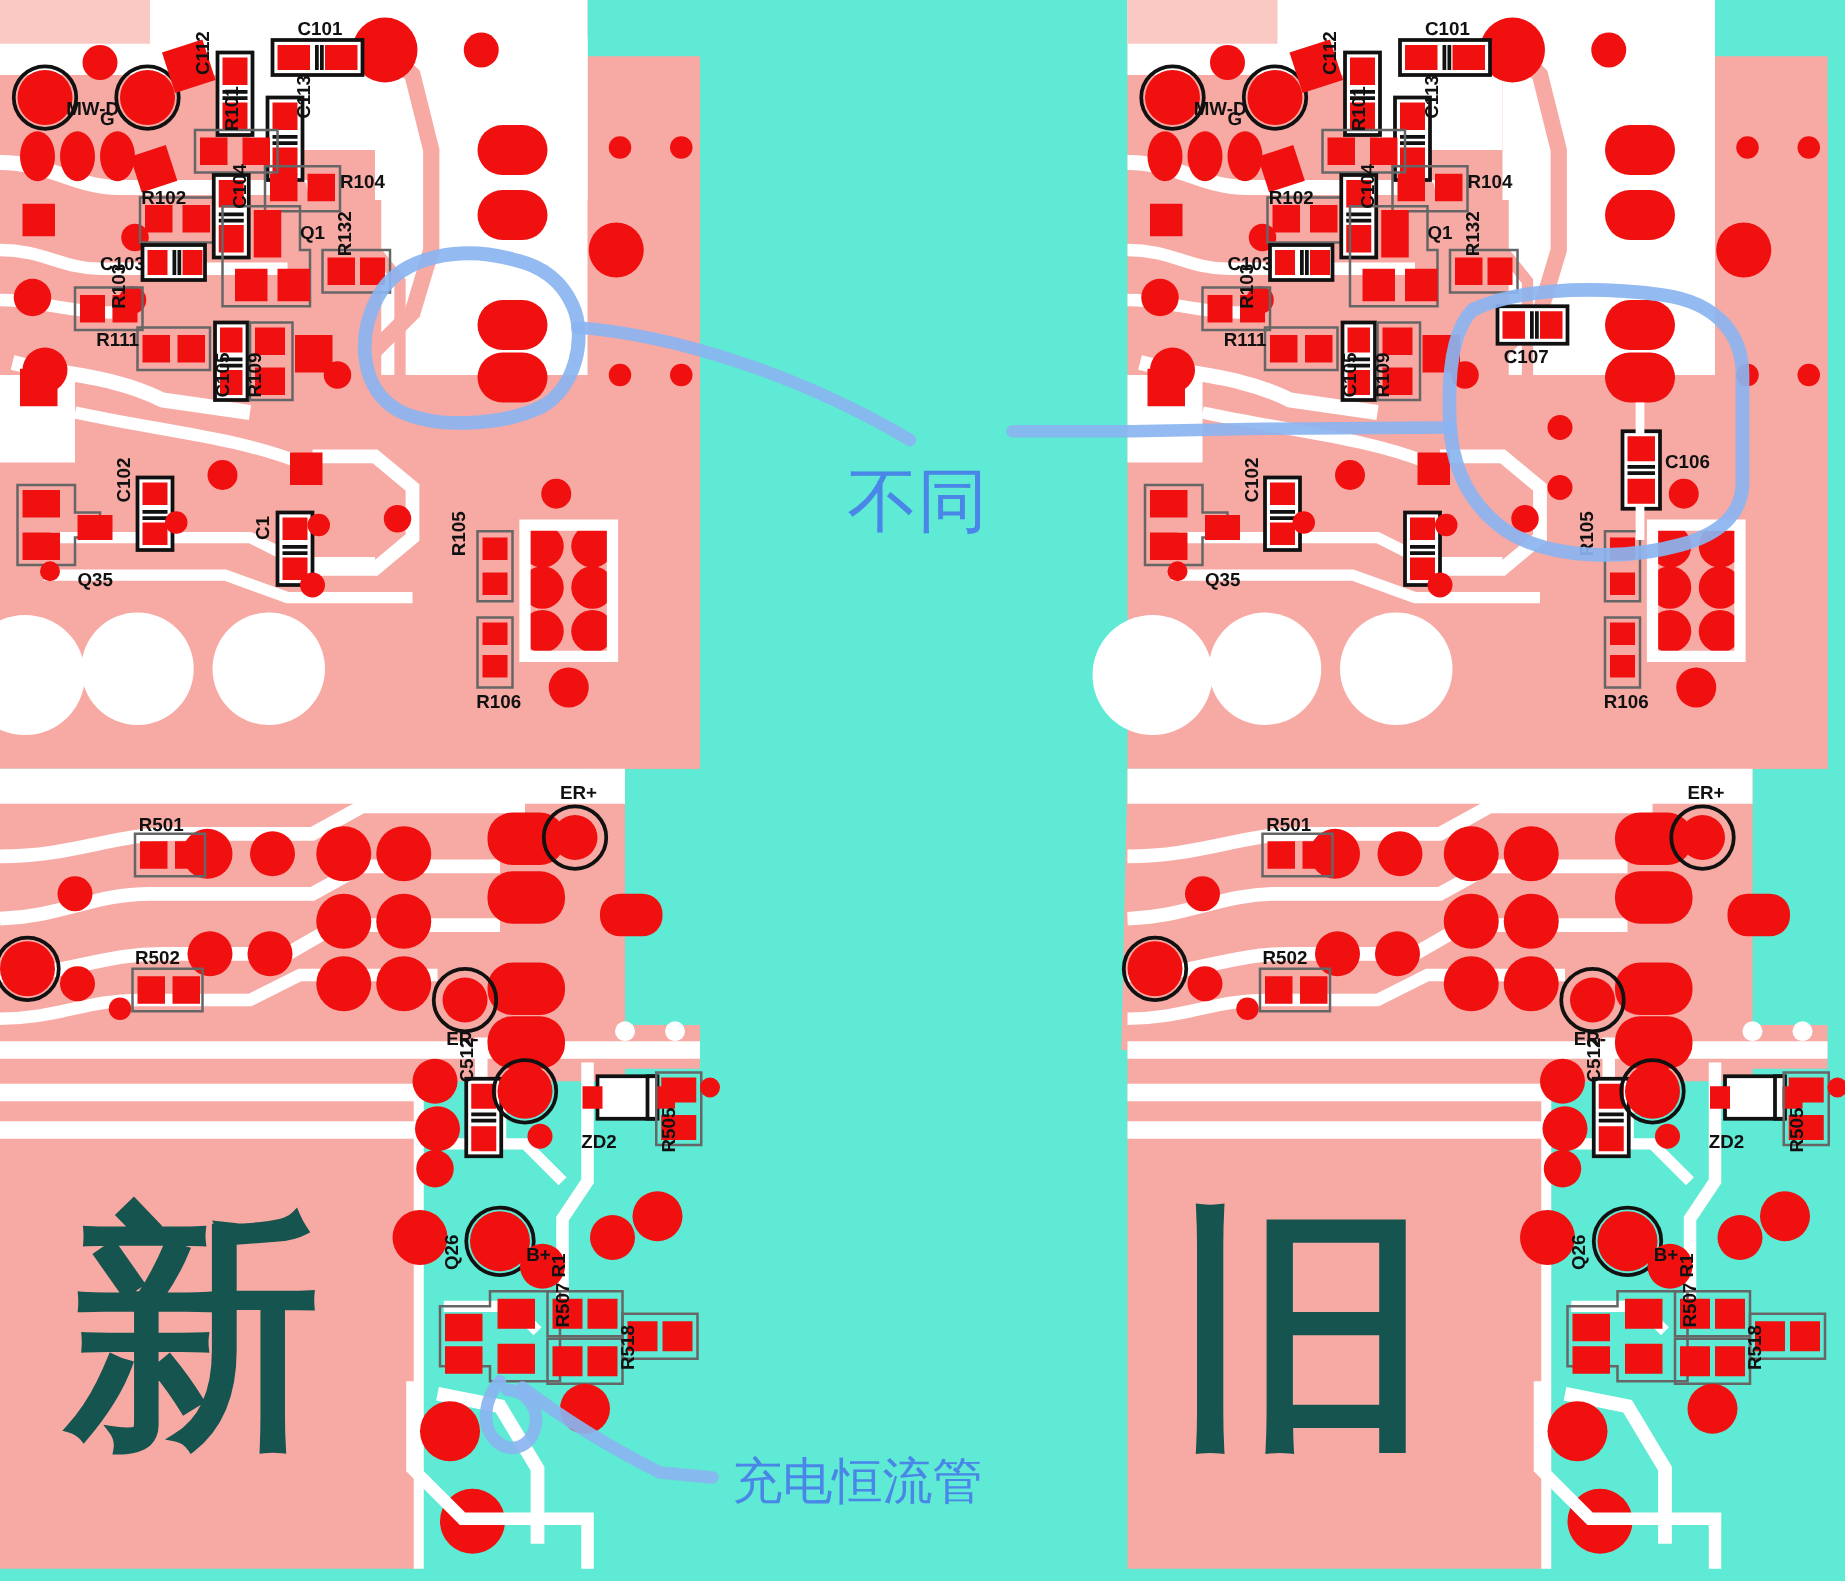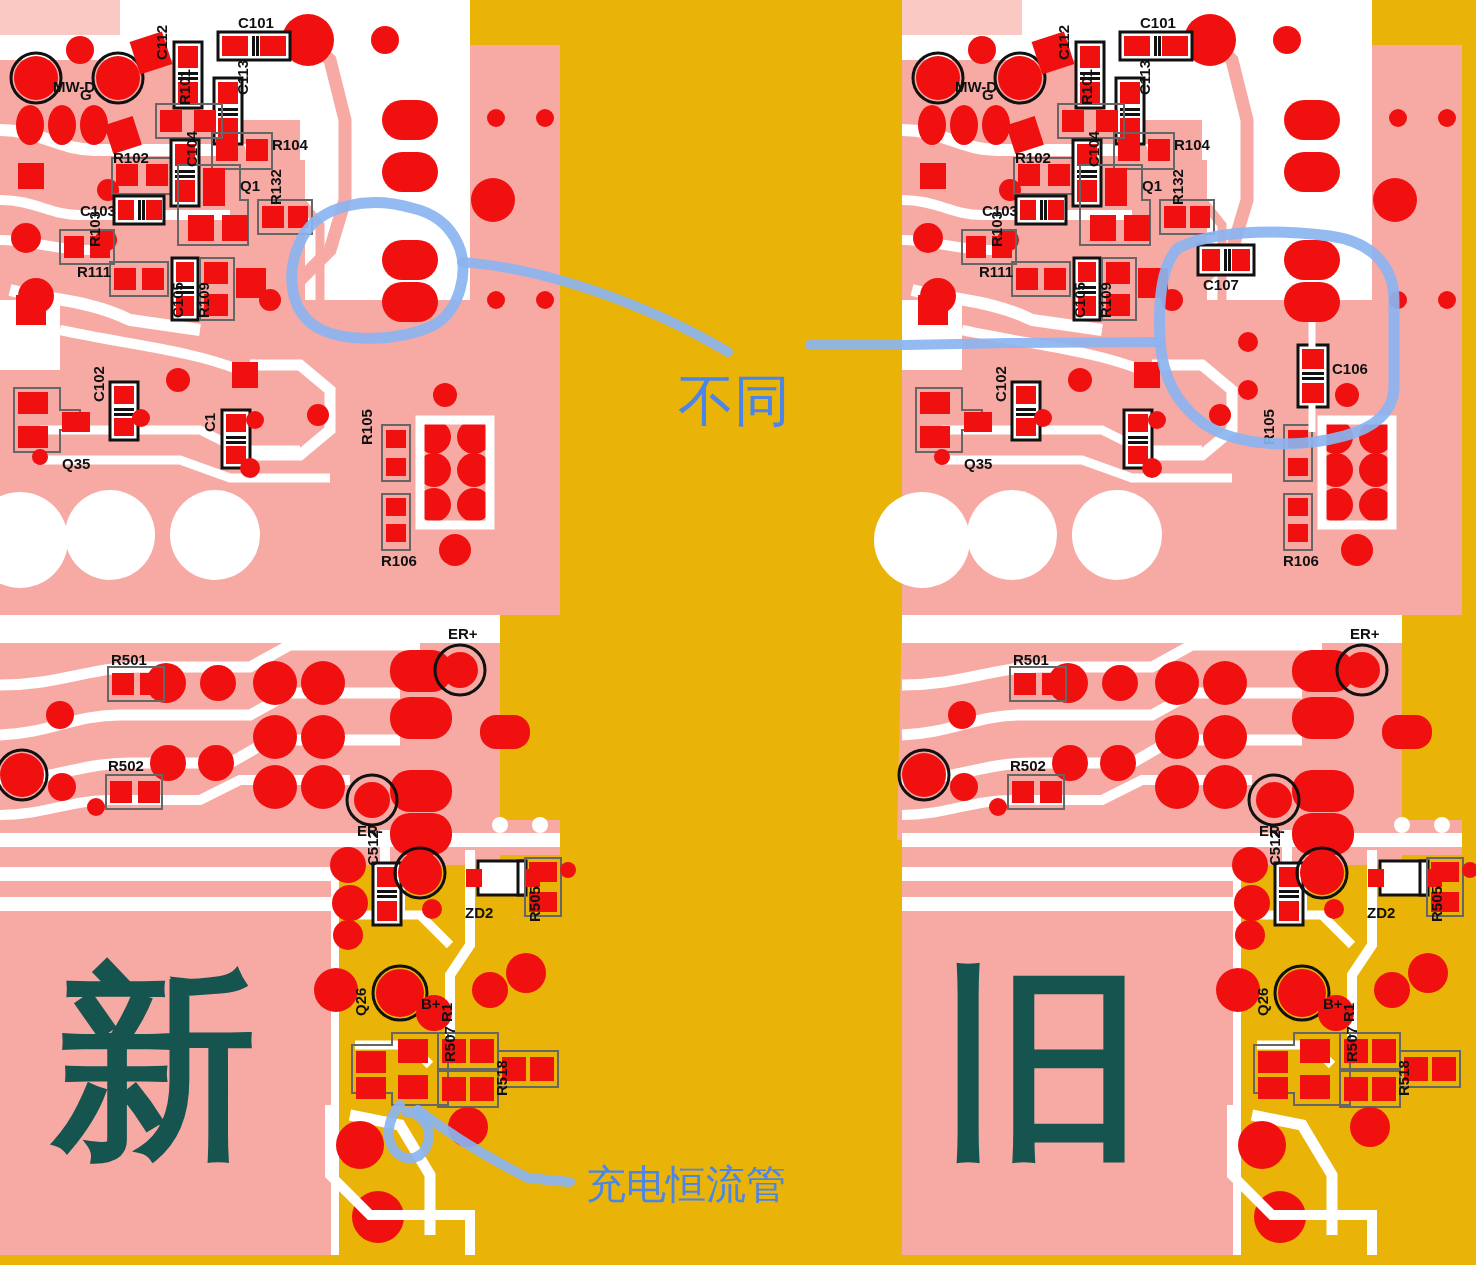--- a/index.html
+++ b/index.html
@@ -1,18 +1,18 @@
 <!DOCTYPE html>
 <html><head>
 <meta charset="utf-8">
 <style>
   html,body{margin:0;padding:0;background:#ffffff;}
   body{width:1476px;height:1265px;position:relative;overflow:hidden;
        font-family:"Liberation Sans","DejaVu Sans",sans-serif;}
-  #stage{position:absolute;left:0;top:0;width:1476px;height:1265px;background:#eab308;}
+  #stage{position:absolute;left:0;top:0;width:1476px;height:1265px;background:#5eead4;}
   svg.board{position:absolute;left:0;top:0;}
   .lbl{font-family:"Liberation Sans","DejaVu Sans",sans-serif;
        font-size:15px;font-weight:700;fill:#111;stroke:none;}
   .bigchar{font-family:"DejaVu Sans",sans-serif;font-weight:700;font-size:205px;
            fill:#15544f;letter-spacing:0;}
   .anno-text{font-family:"DejaVu Sans",sans-serif;font-size:56px;fill:#4a86e8;}
   .anno-text.sm{font-size:40px;}
   .hl{fill:none;stroke:#8ab4f0;stroke-width:11;stroke-linecap:round;stroke-linejoin:round;opacity:.92;}
   .hl2{fill:none;stroke:#8ab4f0;stroke-width:10;stroke-linecap:round;stroke-linejoin:round;opacity:.92;}
 </style>

